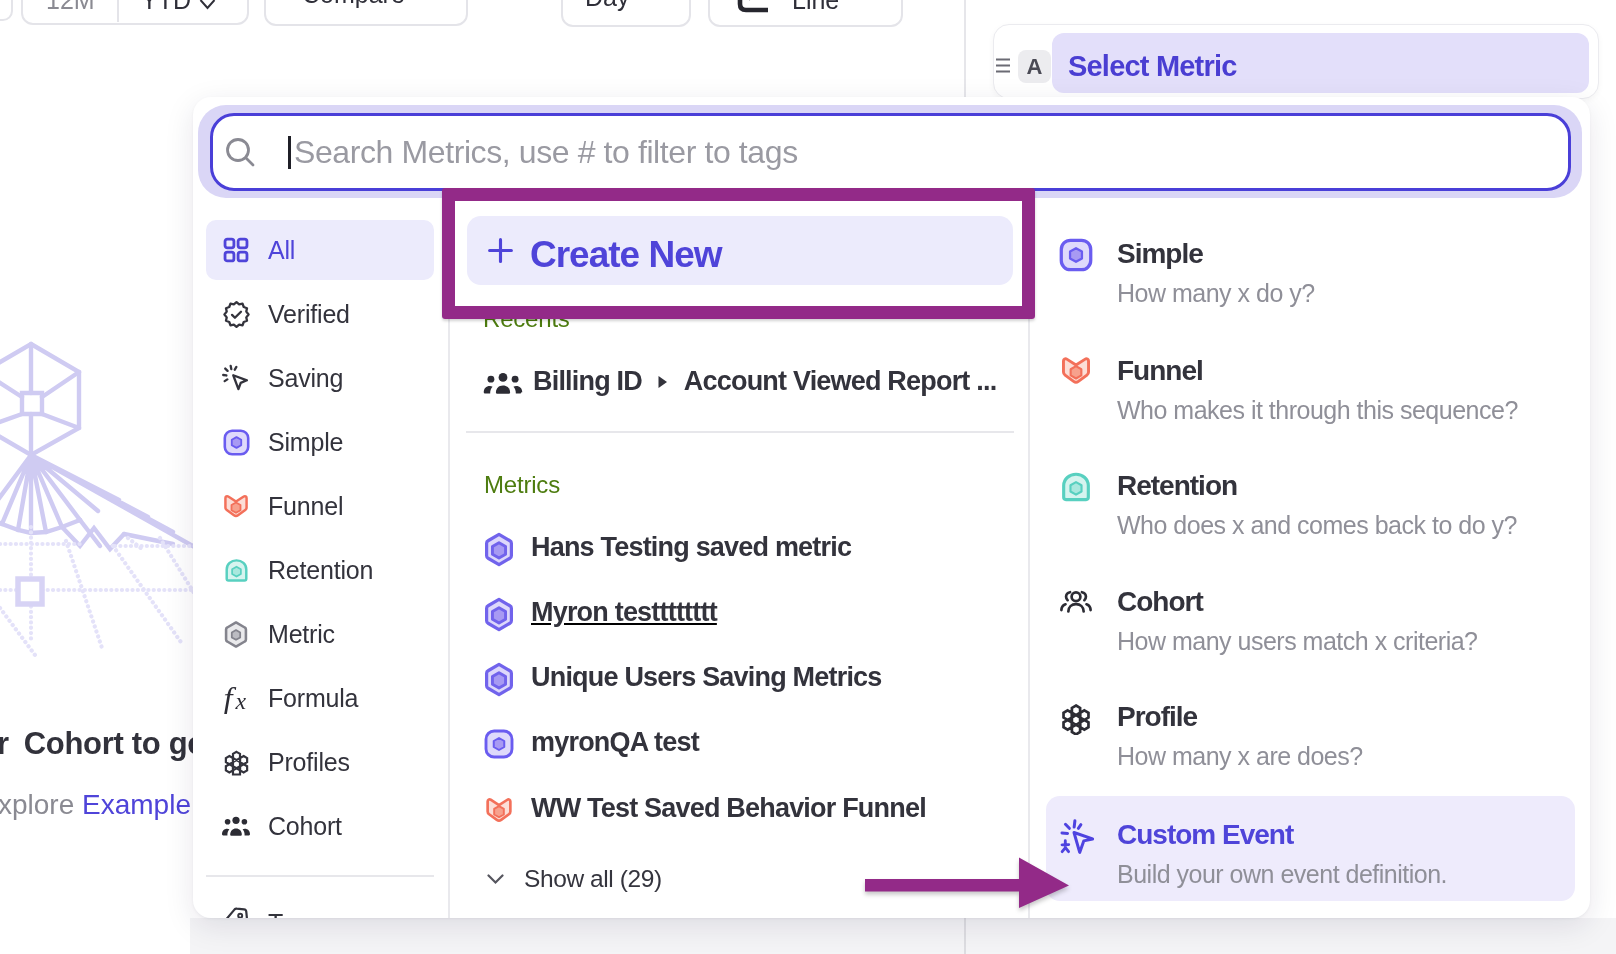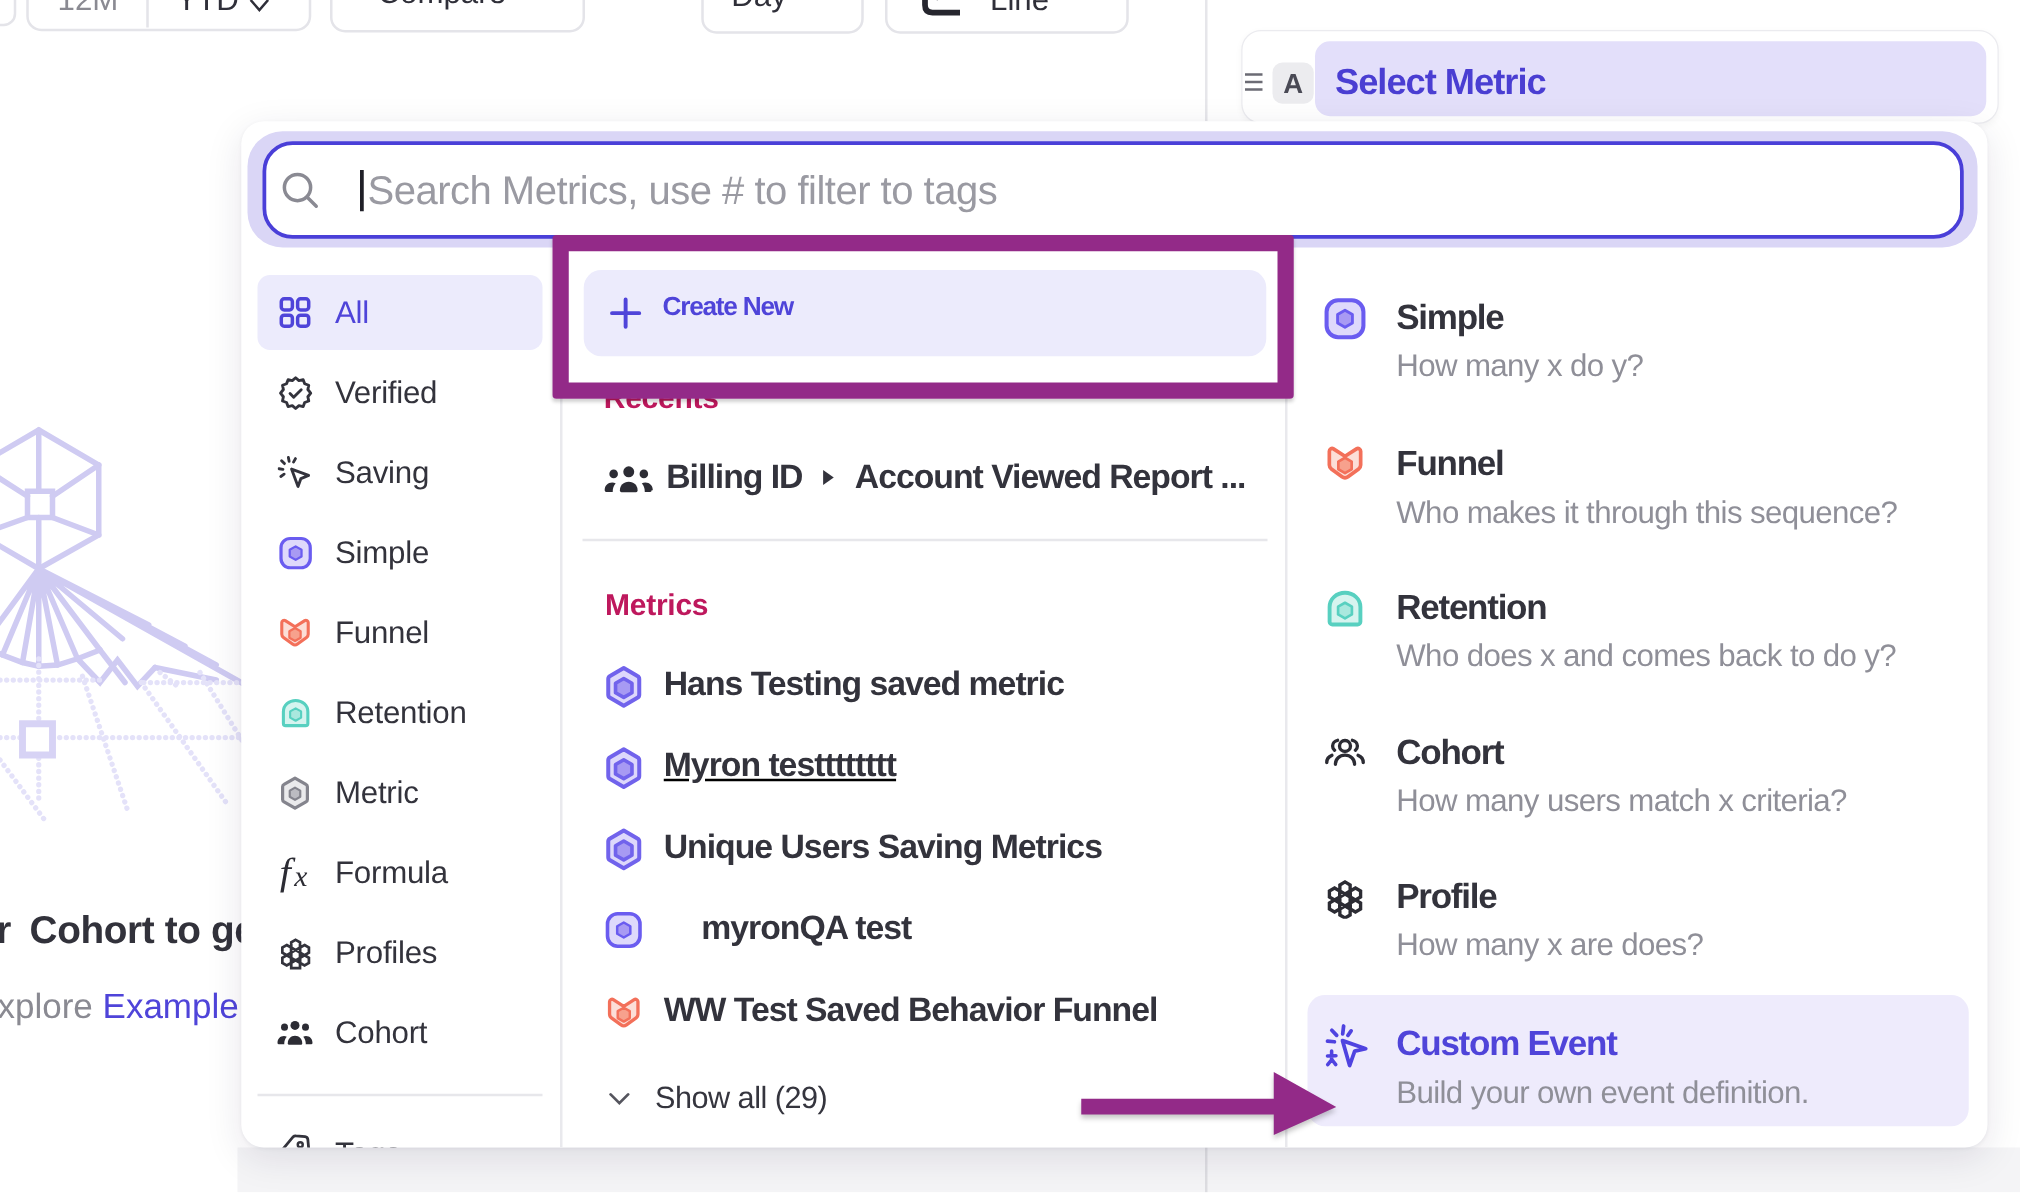--- a/index.html
+++ b/index.html
@@ -7,21 +7,21 @@
   font-family:"Liberation Sans",sans-serif;}
 .abs{position:absolute;}
 .btn{position:absolute;background:#fff;border:2px solid #e4e4e9;border-radius:12px;
   display:flex;align-items:center;justify-content:center;color:#2f2f39;font-size:28px;}
 #panel{position:absolute;left:193px;top:97px;width:1397px;height:821px;background:#fff;
   border-radius:18px;box-shadow:0 1px 3px rgba(25,20,60,.05),0 8px 30px rgba(25,20,60,.10);overflow:hidden;}
 .coldiv{position:absolute;top:110px;bottom:0;width:2px;background:#e9e9ed;}
 .srow{position:absolute;left:13px;width:233px;height:60px;display:flex;align-items:center;}
 .srow .ic{width:30px;height:30px;margin-left:15px;display:flex;align-items:center;justify-content:center;flex:none;}
 .srow .tx{margin-left:17px;font-size:25px;color:#33333c;letter-spacing:-0.2px;white-space:nowrap;}
-.lbl{position:absolute;font-size:24px;font-weight:bold;color:#be185d;letter-spacing:-0.2px;}
+.lbl{position:absolute;font-size:24px;font-weight:normal;color:#4d7c0f;letter-spacing:-0.2px;}
 .mrow{position:absolute;left:290px;width:540px;height:64px;display:flex;align-items:center;}
 .mrow .ic{width:31px;height:33px;flex:none;display:flex;align-items:center;justify-content:center;}
 .mrow .tx{margin-left:17px;font-size:27px;font-weight:bold;color:#33333c;letter-spacing:-0.8px;white-space:nowrap;position:relative;top:-2px;}
 .rrow{position:absolute;left:866px;width:520px;}
 .rrow .ic{position:absolute;left:0;top:0;width:34px;height:34px;}
 .rrow .t1{position:absolute;left:58px;top:0px;font-size:28px;font-weight:bold;color:#33333c;letter-spacing:-1px;white-space:nowrap;}
 .rrow .t2{position:absolute;left:58px;top:41px;font-size:25px;color:#8f8f98;letter-spacing:-0.5px;white-space:nowrap;}
 </style>
 </head>
 <body>
@@ -204,21 +204,21 @@
             <circle cx="15.6" cy="8.4" r="1.7" fill="none" stroke="#33333c" stroke-width="1.7"></circle>
           </svg>
       </div>
       <div class="abs" style="left:75px;top:812px;font-size:25px;color:#33333c;">Tags</div>
     </div>
     <div id="middle">
       <div class="abs" style="left:274px;top:119px;width:546px;height:69px;background:#ecebfc;border-radius:14px;"></div>
       <svg class="abs" style="left:293px;top:139px" width="29" height="29" viewBox="0 0 24 24">
           <path d="M12 3v18M3 12h18" stroke="#4f44d9" stroke-width="2.6" stroke-linecap="round"></path>
         </svg>
-      <div class="abs" style="left:337px;top:137px;font-size:21px;font-weight:bold;color:#4f44d9;letter-spacing:-1px;">Create New</div>
+      <div class="abs" style="left:337px;top:137px;font-size:37px;font-weight:bold;color:#4f44d9;letter-spacing:-1px;">Create New</div>
       <div class="lbl" style="left:290px;top:208px;">Recents</div>
       <div class="mrow" style="top:254px;">
           <span class="ic" style="width:40px;">
         <svg width="40" height="25" viewBox="0 0 38 24">
               <g fill="#2c2c34">
                 <circle cx="19" cy="6.2" r="4.2"></circle>
                 <path d="M12.2 20.6c0-4 2.7-6.7 6.8-6.7s6.8 2.7 6.8 6.7q0 1.2-1.2 1.2H13.4q-1.2 0-1.2-1.2z"></path>
                 <circle cx="7.4" cy="7.8" r="3.3"></circle>
                 <path d="M.5 20.4c0-3.6 2.4-6 5.8-6 1 0 1.9.2 2.7.7-1.5 1.5-2.3 3.6-2.3 6v.5H1.7q-1.2 0-1.2-1.2z"></path>
                 <circle cx="30.6" cy="7.8" r="3.3"></circle>
@@ -252,21 +252,21 @@
         </div>
       <div class="mrow" style="top:550px;">
           <span class="ic">
         <svg width="36" height="35" style="flex:none" viewBox="0 0 24 24">
               <path d="M12 1.7l7.5 4.3c.6.3 1 1 1 1.7v8.6c0 .7-.4 1.4-1 1.7L12 22.3l-7.5-4.3c-.6-.3-1-1-1-1.7V7.7c0-.7.4-1.4 1-1.7z" fill="#ddd8fb" stroke="#7163ec" stroke-width="2.2" stroke-linejoin="round"></path>
               <path d="M12 7.4l4.5 2.6v5.2L12 17.8l-4.5-2.6v-5.2z" fill="#a79af3" stroke="#7163ec" stroke-width="2" stroke-linejoin="round"></path>
             </svg>
       </span>
           <span class="tx">Unique Users Saving Metrics</span>
         </div>
-      <div class="mrow" style="top:615px;gap:30px;">
+      <div class="mrow" style="top:615px;">
           <span class="ic">
         <svg width="30" height="30" viewBox="0 0 24 24">
               <rect x="1.6" y="1.6" width="20.8" height="20.8" rx="6.5" fill="#ded9fb" stroke="#6a5cf0" stroke-width="2.3"></rect>
               <path d="M12 7.2l4.2 2.4v4.8L12 16.8l-4.2-2.4V9.6z" fill="#a89af3" stroke="#6a5cf0" stroke-width="1.6" stroke-linejoin="round"></path>
             </svg>
       </span>
           <span class="tx">myronQA test</span>
         </div>
       <div class="mrow" style="top:681px;">
           <span class="ic">

